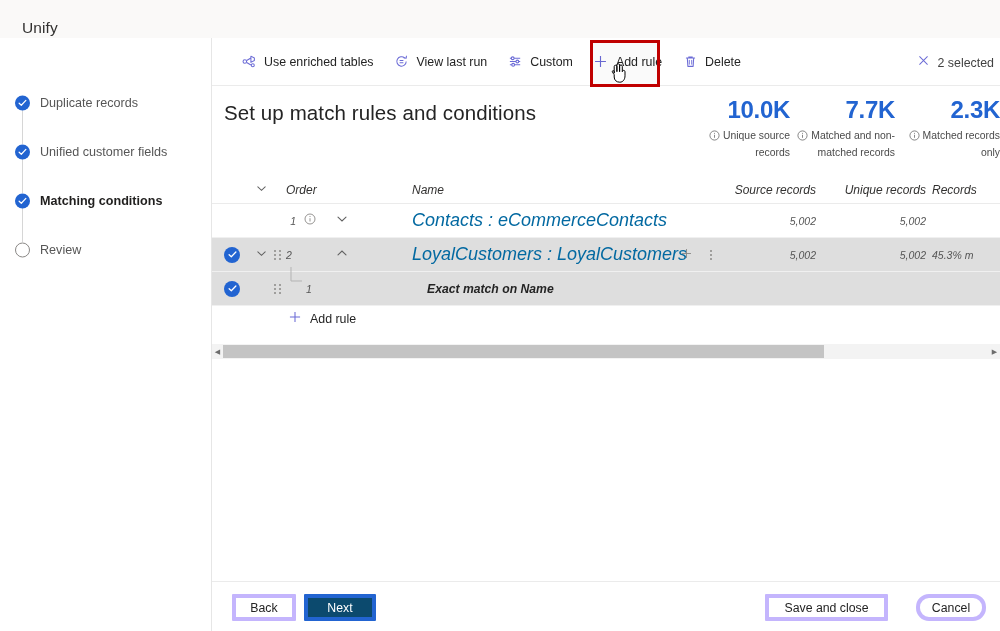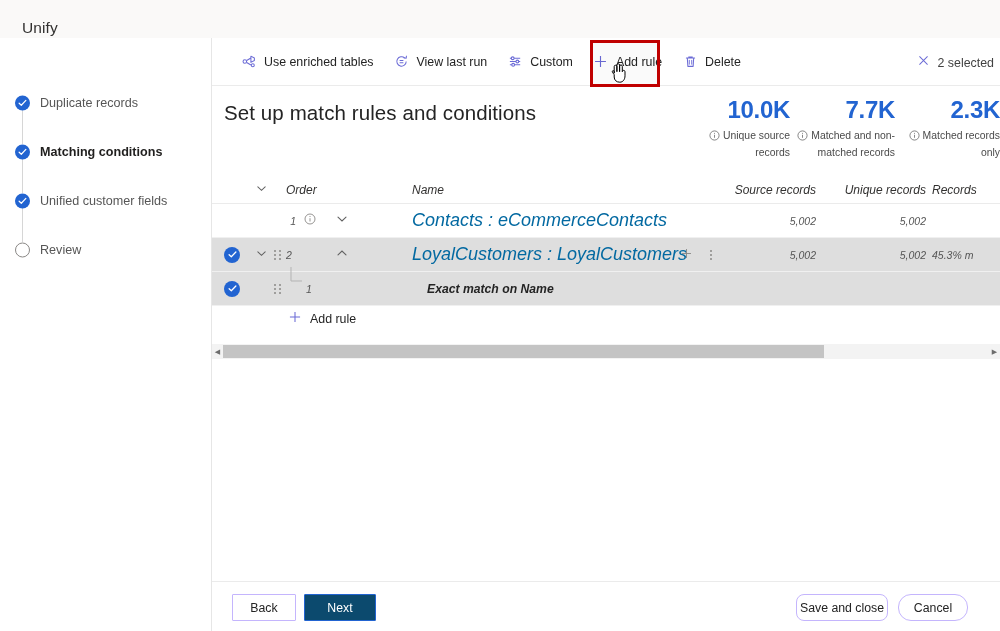--- a/index.html
+++ b/index.html
@@ -152,28 +152,28 @@
   }
 
   
   .footer {
     position: absolute; left: 0; bottom: 0; width: 788px; height: 50px;
     border-top: 1px solid #ebebeb; background: #ffffff;
   }
   .btn {
     position: absolute; top: 12px; height: 27px;
     display: flex; align-items: center; justify-content: center;
-    font-size: 12.3px; border: 1px solid #c4b5fd; background: #ffffff; color: #242424;
+    font-size: 12.3px; border: 4px solid #c4b5fd; background: #ffffff; color: #242424;
     border-radius: 1px; cursor: default;
   }
   .btn.primary { background: #0c4a6e; border-color: #2264d1; color: #ffffff; }
   .b-back { left: 20px; width: 64px; }
   .b-next { left: 92px; width: 72px; }
-  .b-save { right: 112px; width: 92px; border-radius: 8px; }
-  .b-cancel { right: 32px; width: 70px; border-radius: 13px; }
+  .b-save { right: 112px; width: 123px; }
+  .b-cancel { right: 14px; width: 70px; border-radius: 13px; }
 </style>
 </head>
 <body>
 
 <div id="app">
 
   <div class="topbar">
     <div class="topbar-title">Unify</div>
   </div>
 
@@ -184,38 +184,38 @@
       <div class="step">
         <div class="line"></div>
         <div class="dot">
           <svg width="9" height="9" viewBox="0 0 12 12">
               <path d="M1.5 6.3 L4.4 9 L10.5 2.6" fill="none" stroke="#fff" stroke-width="1.6" stroke-linecap="round" stroke-linejoin="round"></path>
             </svg>
         </div>
         <div class="label">Duplicate records</div>
       </div>
 
+      <div class="step">
+        <div class="line"></div>
+        <div class="dot">
+          <svg width="9" height="9" viewBox="0 0 12 12">
+              <path d="M1.5 6.3 L4.4 9 L10.5 2.6" fill="none" stroke="#fff" stroke-width="1.6" stroke-linecap="round" stroke-linejoin="round"></path>
+            </svg>
+        </div>
+        <div class="label">Unified customer fields</div>
+      </div>
+
       <div class="step current">
         <div class="line"></div>
         <div class="dot">
           <svg width="9" height="9" viewBox="0 0 12 12">
               <path d="M1.5 6.3 L4.4 9 L10.5 2.6" fill="none" stroke="#fff" stroke-width="1.6" stroke-linecap="round" stroke-linejoin="round"></path>
             </svg>
         </div>
         <div class="label">Matching conditions</div>
-      </div>
-
-      <div class="step">
-        <div class="line"></div>
-        <div class="dot">
-          <svg width="9" height="9" viewBox="0 0 12 12">
-              <path d="M1.5 6.3 L4.4 9 L10.5 2.6" fill="none" stroke="#fff" stroke-width="1.6" stroke-linecap="round" stroke-linejoin="round"></path>
-            </svg>
-        </div>
-        <div class="label">Unified customer fields</div>
       </div>
 
       <div class="step pending">
         <div class="dot"></div>
         <div class="label">Review</div>
       </div>
 
     </div>
   </div>
 

